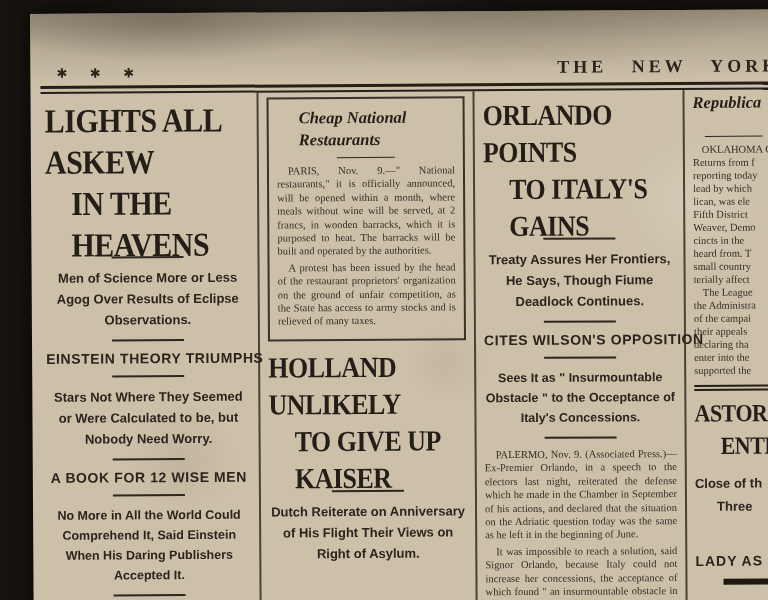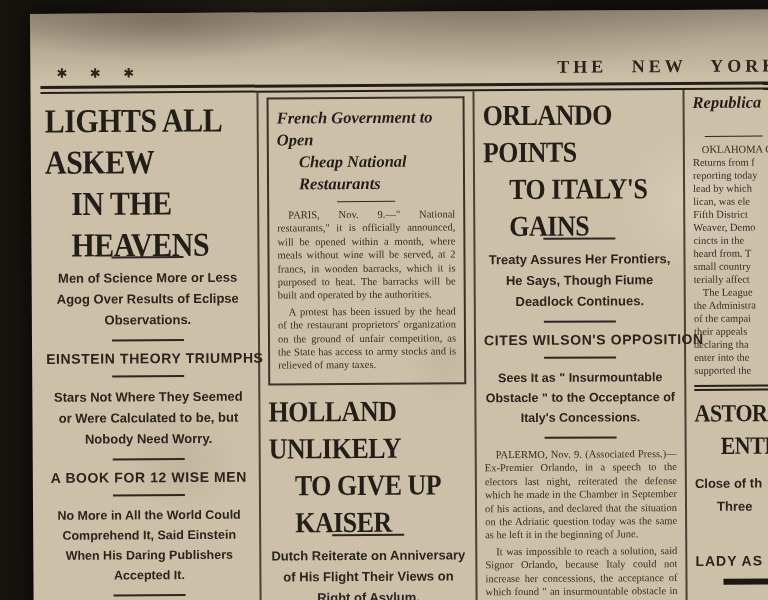--- a/index.html
+++ b/index.html
@@ -118,21 +118,20 @@
         <p class="subhead">A BOOK FOR 12 WISE MEN</p>
         <div class="srule"></div>
         <p class="deck deck-sm">No More in All the World Could Comprehend It, Said Einstein When His Daring Publishers Accepted It.</p>
         <div class="srule"></div>
 
       </div>
 
       <div class="col col2">
         <div class="boxed">
           <h2 class="box-hl">
-            <span class="l1">French Government to Open</span>
             <span class="l2">Cheap National Restaurants</span>
           </h2>
           <div class="srule thin"></div>
           <p class="body indent">PARIS, Nov. 9.—" National restaurants," it is officially announced, will be opened within a month, where meals without wine will be served, at 2 francs, in wooden barracks, which it is purposed to heat.  The barracks will be built and operated by the authorities.</p>
           <p class="body indent">A protest has been issued by the head of the restaurant proprietors' organization on the ground of unfair competition, as the State has access to army stocks and is relieved of many taxes.</p>
         </div>
         <h1 class="hl hl-md">
           <span class="l1">HOLLAND UNLIKELY</span>
           <span class="l2">TO GIVE UP KAISER</span>
         </h1>

